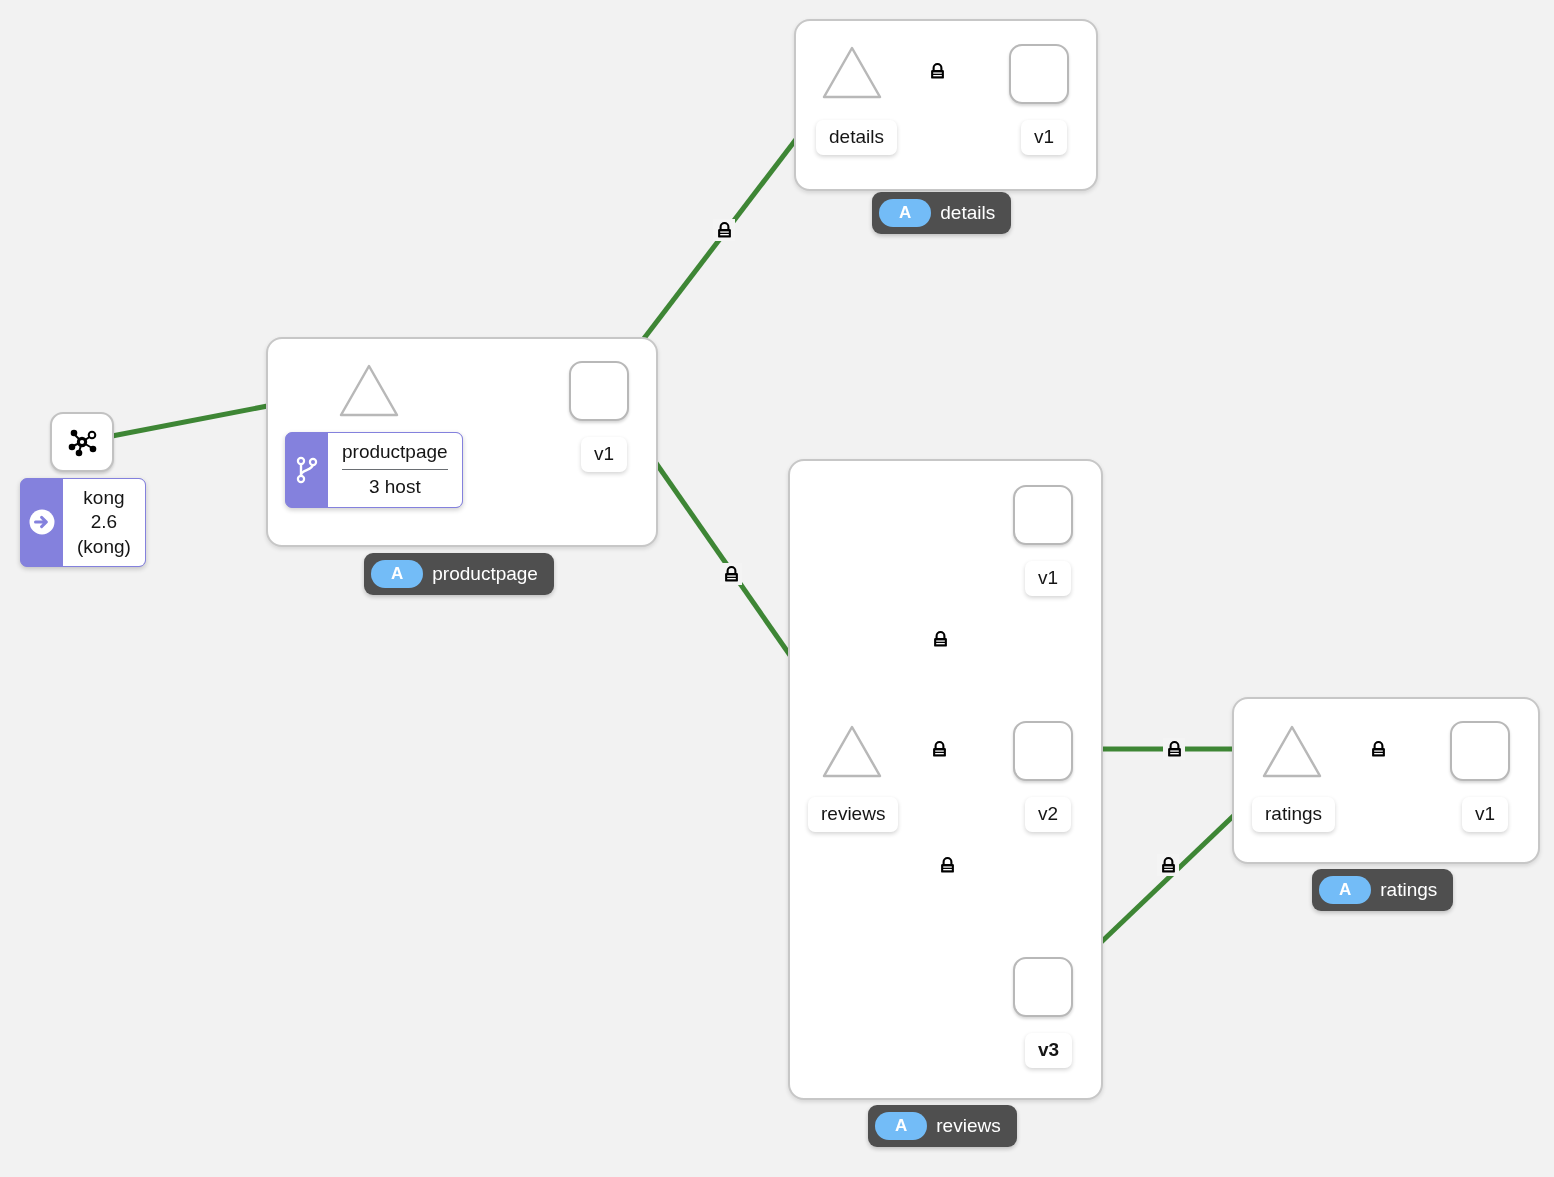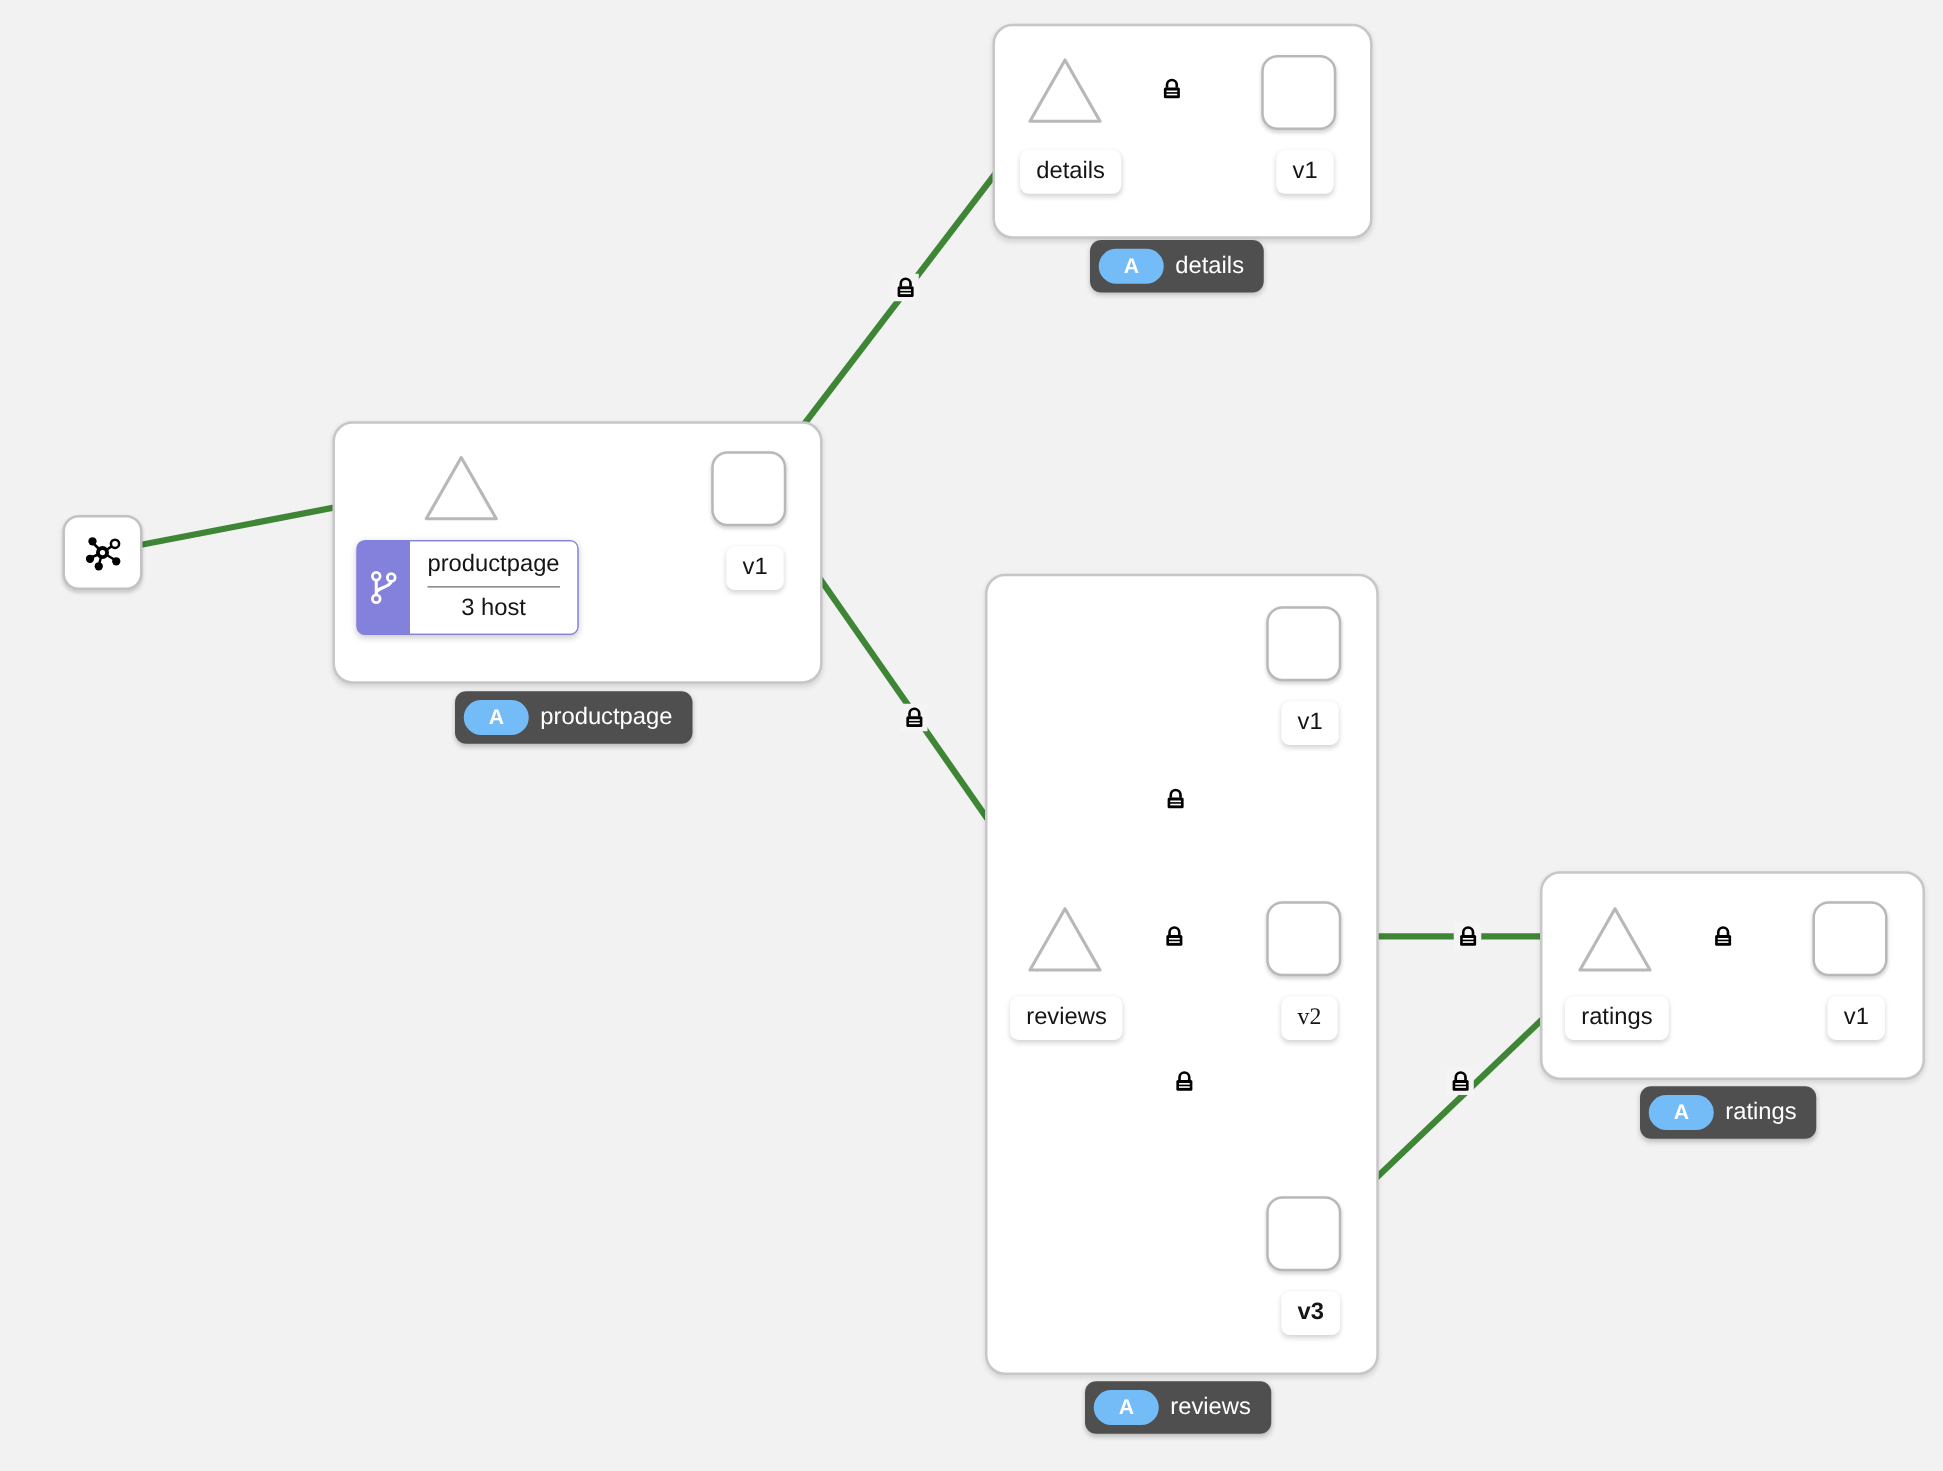--- a/index.html
+++ b/index.html
@@ -216,21 +216,21 @@
     <svg width="64" height="58" viewBox="0 0 64 58">
       <path d="M32 4 L60 53 L4 53 Z" fill="#ffffff" stroke="#b8b8b8" stroke-width="2.5" stroke-linejoin="round"></path>
     </svg>
   </div>
   <div class="node-label" style="left:808px;top:797px;">reviews</div>
 
   <div class="wl-node" style="left:1013px;top:485px;"></div>
   <div class="node-label" style="left:1025px;top:561px;">v1</div>
 
   <div class="wl-node" style="left:1013px;top:721px;"></div>
-  <div class="node-label" style="left:1025px;top:797px;font-family:Liberation Serif, serif;">v2</div>
+  <div class="node-label" style="left:1025px;top:797px;">v2</div>
 
   <div class="wl-node" style="left:1013px;top:957px;"></div>
   <div class="node-label" style="left:1025px;top:1033px;font-weight:bold;">v3</div>
 
   <div class="group-badge" style="left:868px;top:1105px;">
     <span class="pill">A</span>
     <span class="gtext">reviews</span>
   </div>
 
   <div class="svc-node" style="left:1260px;top:723px;">
@@ -260,20 +260,33 @@
       <circle cx="17" cy="16" r="5.2" fill="#000000"></circle>
       <circle cx="17" cy="16" r="2.1" fill="#ffffff"></circle>
       <circle cx="9" cy="7" r="3.3" fill="#000000"></circle>
       <circle cx="27" cy="9" r="3.3" fill="#ffffff" stroke="#000000" stroke-width="2"></circle>
       <circle cx="7" cy="21" r="3.3" fill="#000000"></circle>
       <circle cx="14" cy="27" r="3.3" fill="#000000"></circle>
       <circle cx="28" cy="23" r="3.3" fill="#000000"></circle>
     </svg>
   </div>
 
+  <div class="pbadge stacked" style="left:20px;top:478px;">
+    <span class="picon">
+      <svg width="30" height="30" viewBox="0 0 30 30">
+        <circle cx="15" cy="15" r="12.5" fill="#ffffff"></circle>
+        <path d="M8.5 15 L19 15 M14.6 10.4 L19.4 15 L14.6 19.6" stroke="#8481dd" stroke-width="3" fill="none" stroke-linecap="round" stroke-linejoin="round"></path>
+      </svg>
+    </span>
+    <span class="pbody">
+      <span>kong</span>
+      <span>2.6</span>
+      <span>(kong)</span>
+    </span>
+  </div>
 
   <div class="lock" style="left:713px;top:219px;">
     <svg width="19" height="19" viewBox="0 0 19 19">
       <path d="M5.6 8.2 V5.9 A3.9 3.9 0 0 1 13.4 5.9 V8.2" stroke="#000000" stroke-width="2.1" fill="none"></path>
       <rect x="3.1" y="8.0" width="12.8" height="8.6" rx="1.2" fill="#000000"></rect>
       <rect x="5.2" y="10.4" width="8.6" height="1.3" fill="#ffffff"></rect>
       <rect x="5.2" y="13.0" width="8.6" height="1.3" fill="#ffffff"></rect>
     </svg>
   </div>
   <div class="lock" style="left:720px;top:563px;">

